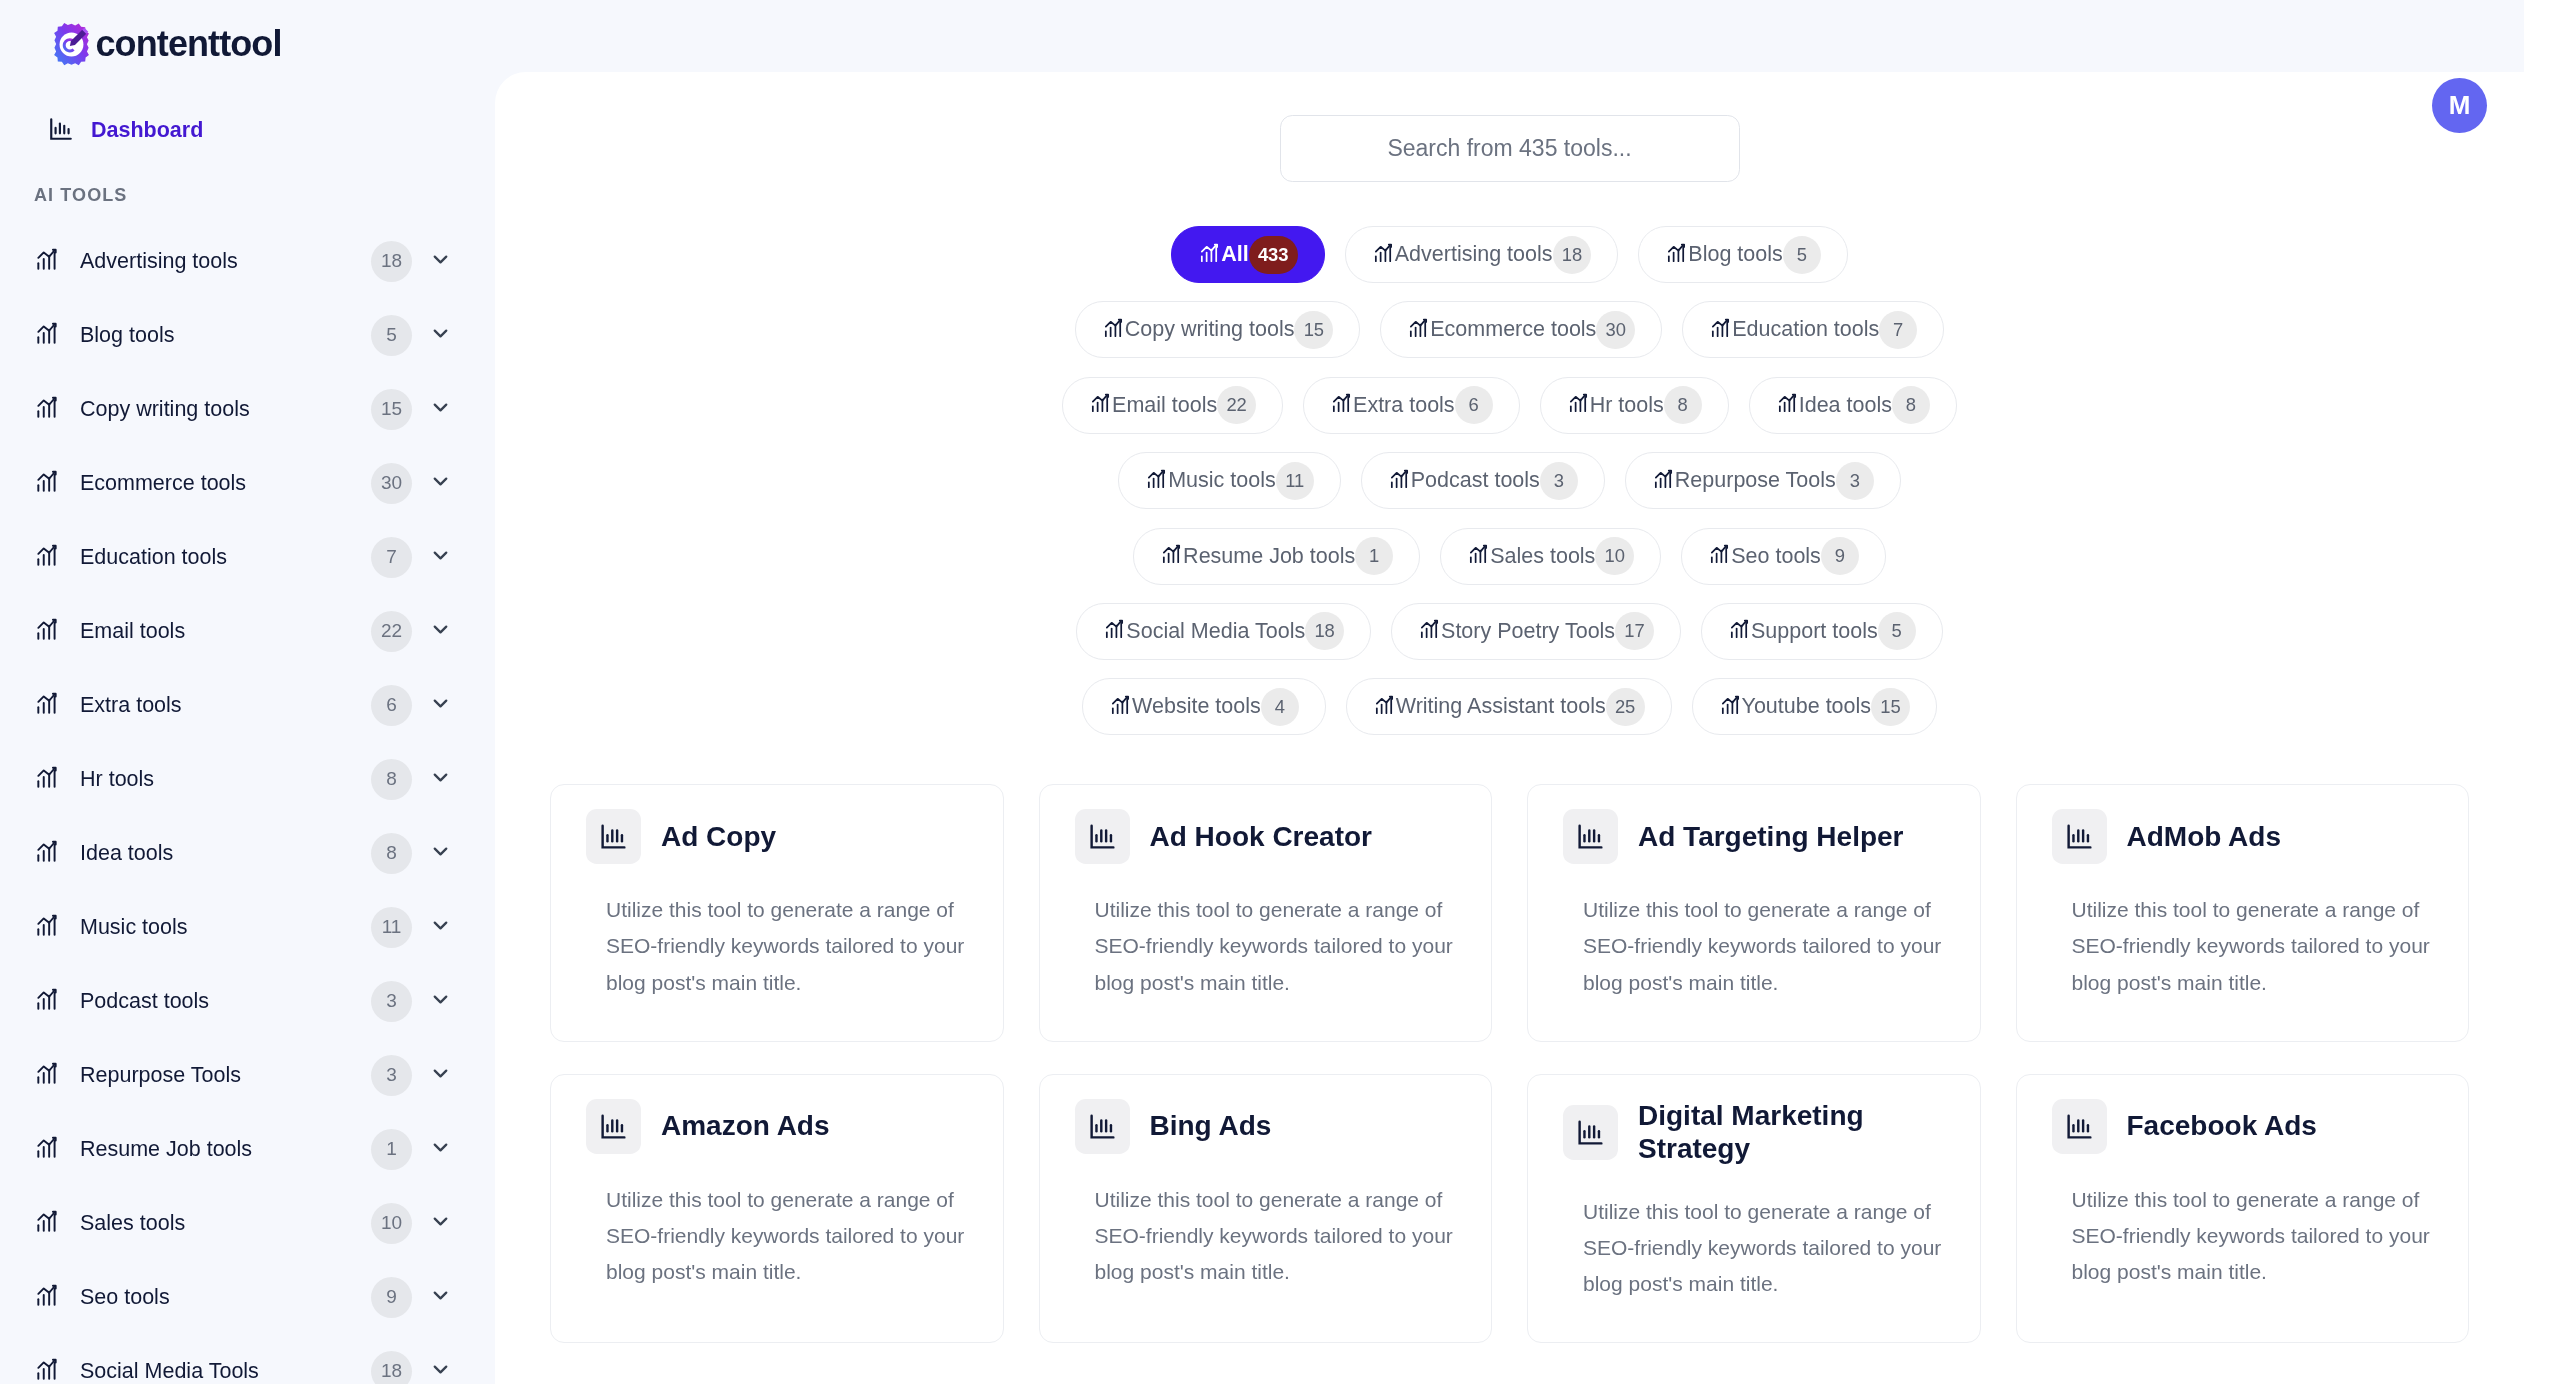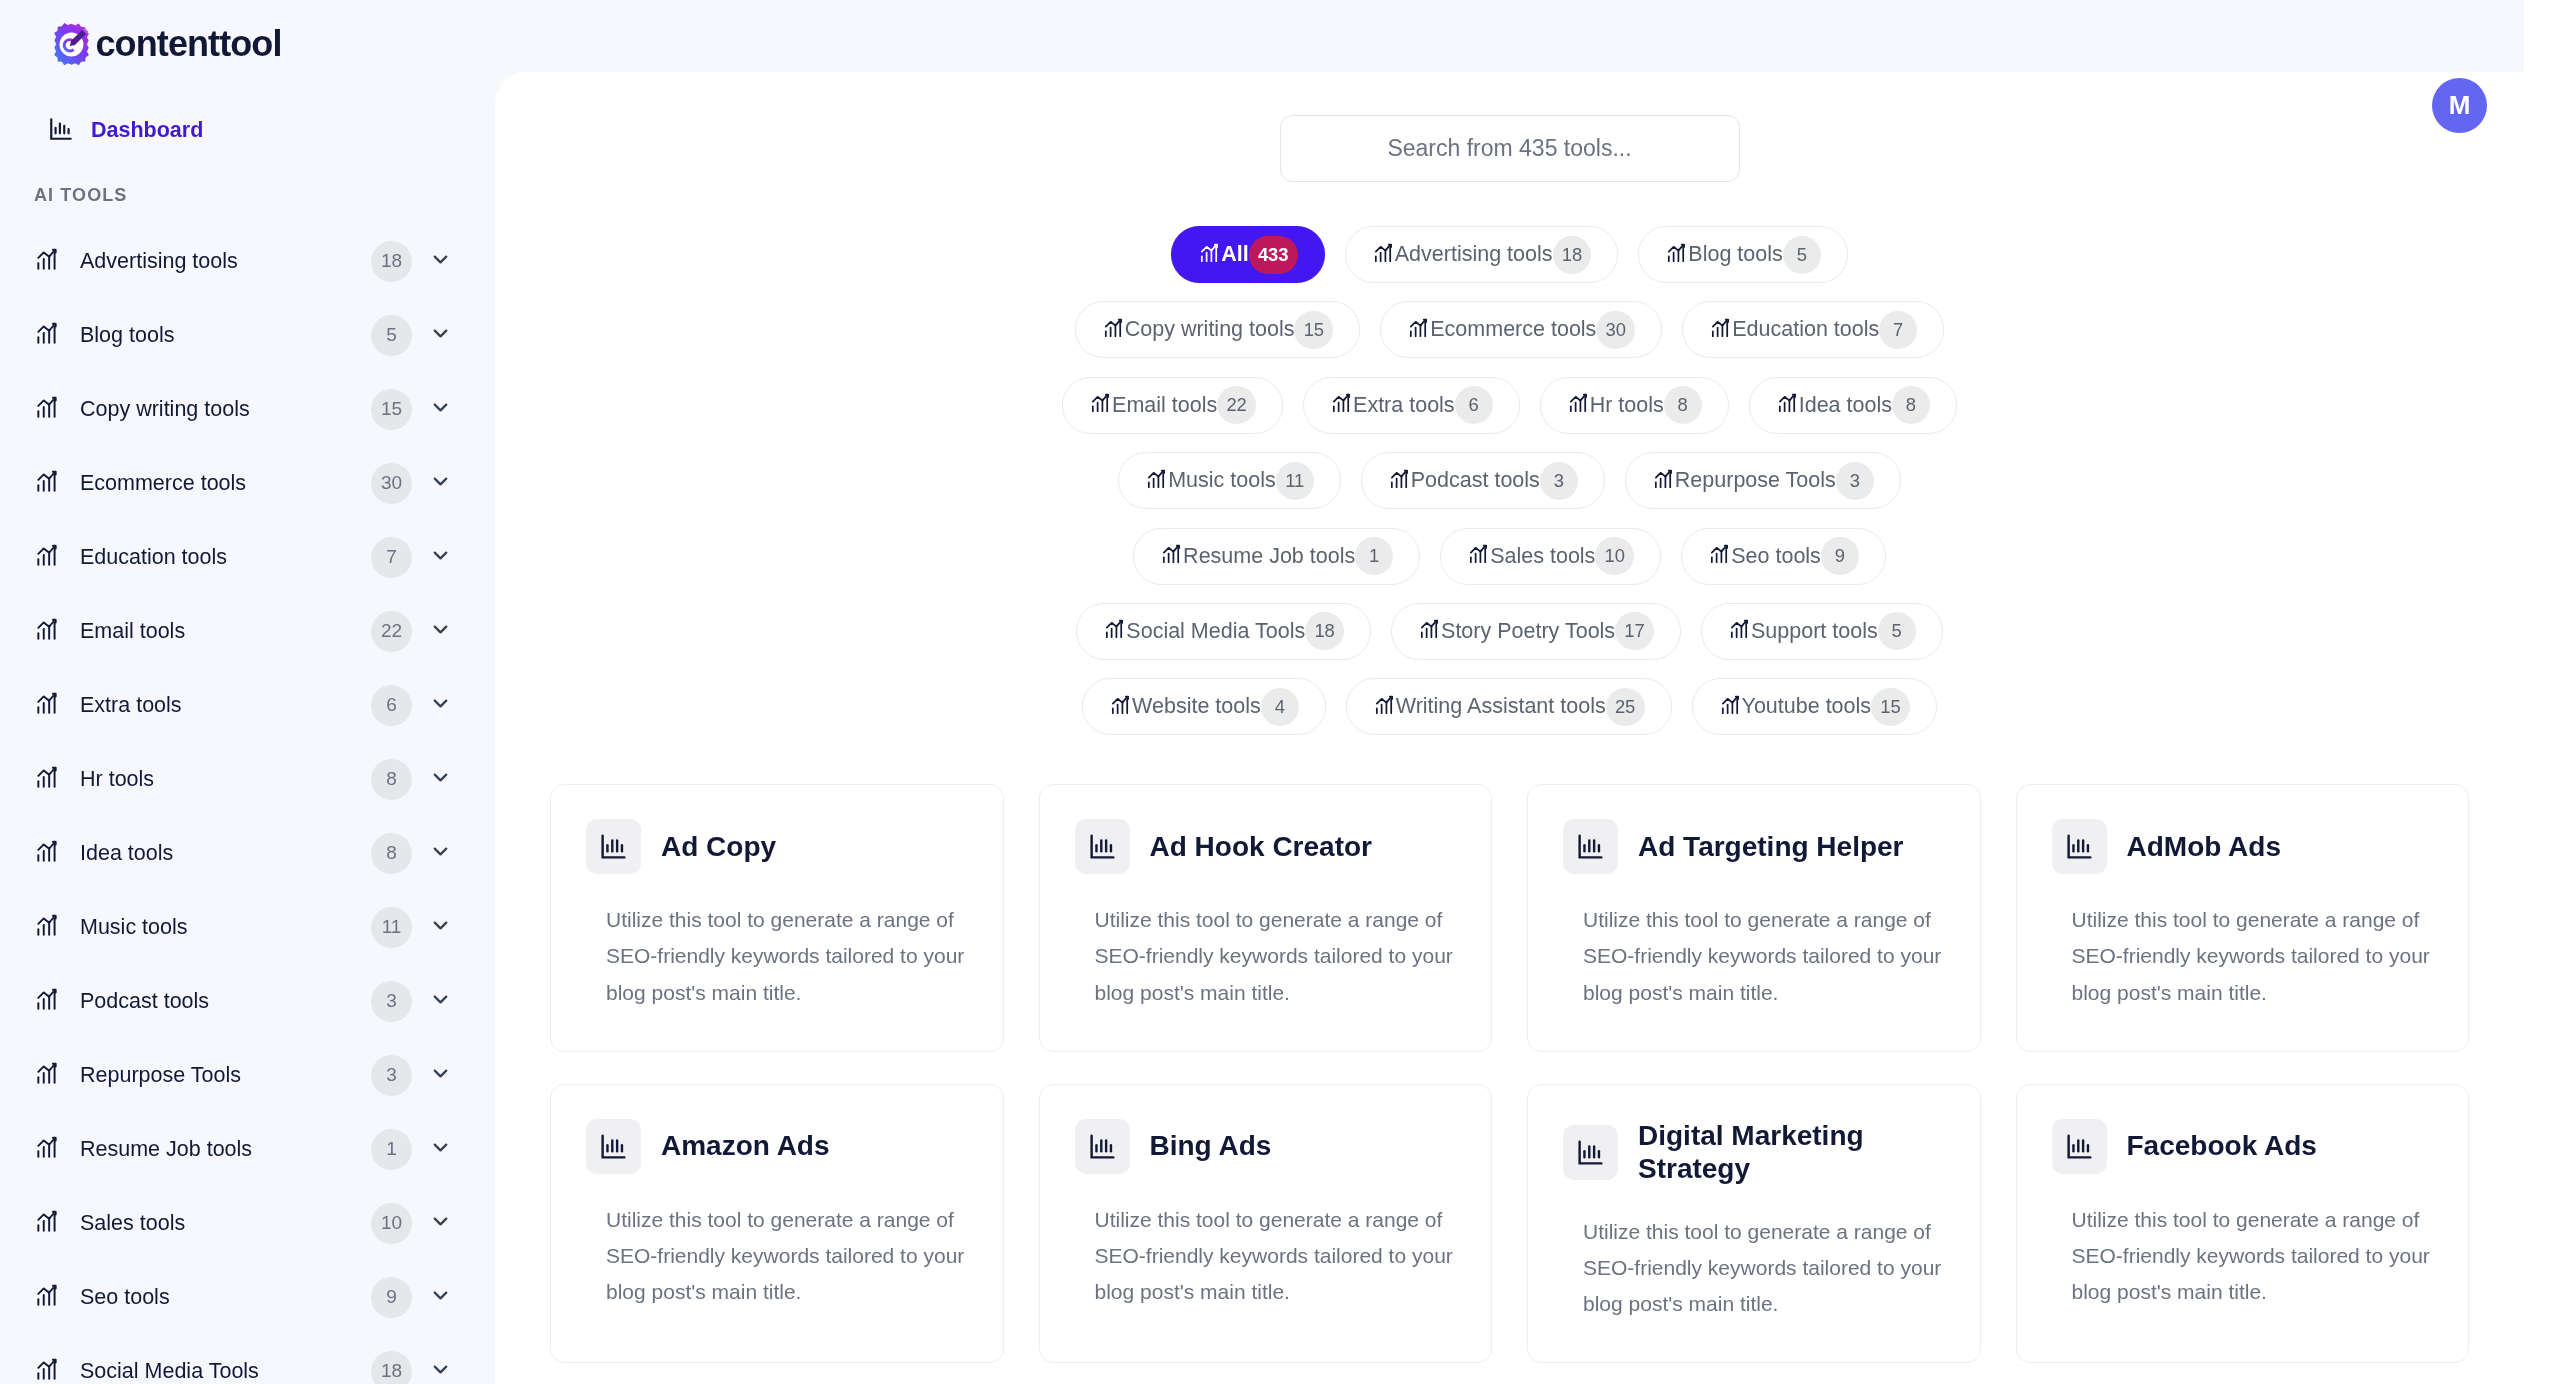--- a/index.html
+++ b/index.html
@@ -171,33 +171,33 @@
     display: flex;
     align-items: center;
     justify-content: center;
     padding: 0 9.2px;
   }
   .chip.active {
     background: #4318f0;
     border-color: #4318f0;
   }
   .chip.active .clabel { color: #ffffff; font-weight: 700; }
-  .chip.active .ccount { background: #be185d; color: #ffffff; font-weight: 700; }
+  .chip.active .ccount { background: #7f1d1d; color: #ffffff; font-weight: 700; }
 
   .cards {
     display: grid;
     grid-template-columns: repeat(4, 1fr);
     gap: 32px 35px;
     padding: 49px 55px 0 55px;
   }
   .card {
     border: 1.5px solid #eceef2;
     border-radius: 14px;
     background: #ffffff;
-    padding: 34px 35px 40px 35px;
+    padding: 24px 35px 40px 35px;
     min-height: 244px;
   }
   .card-head {
     display: flex;
     align-items: center;
     gap: 20px;
   }
   .card-ico {
     width: 55px;
     height: 55px;

